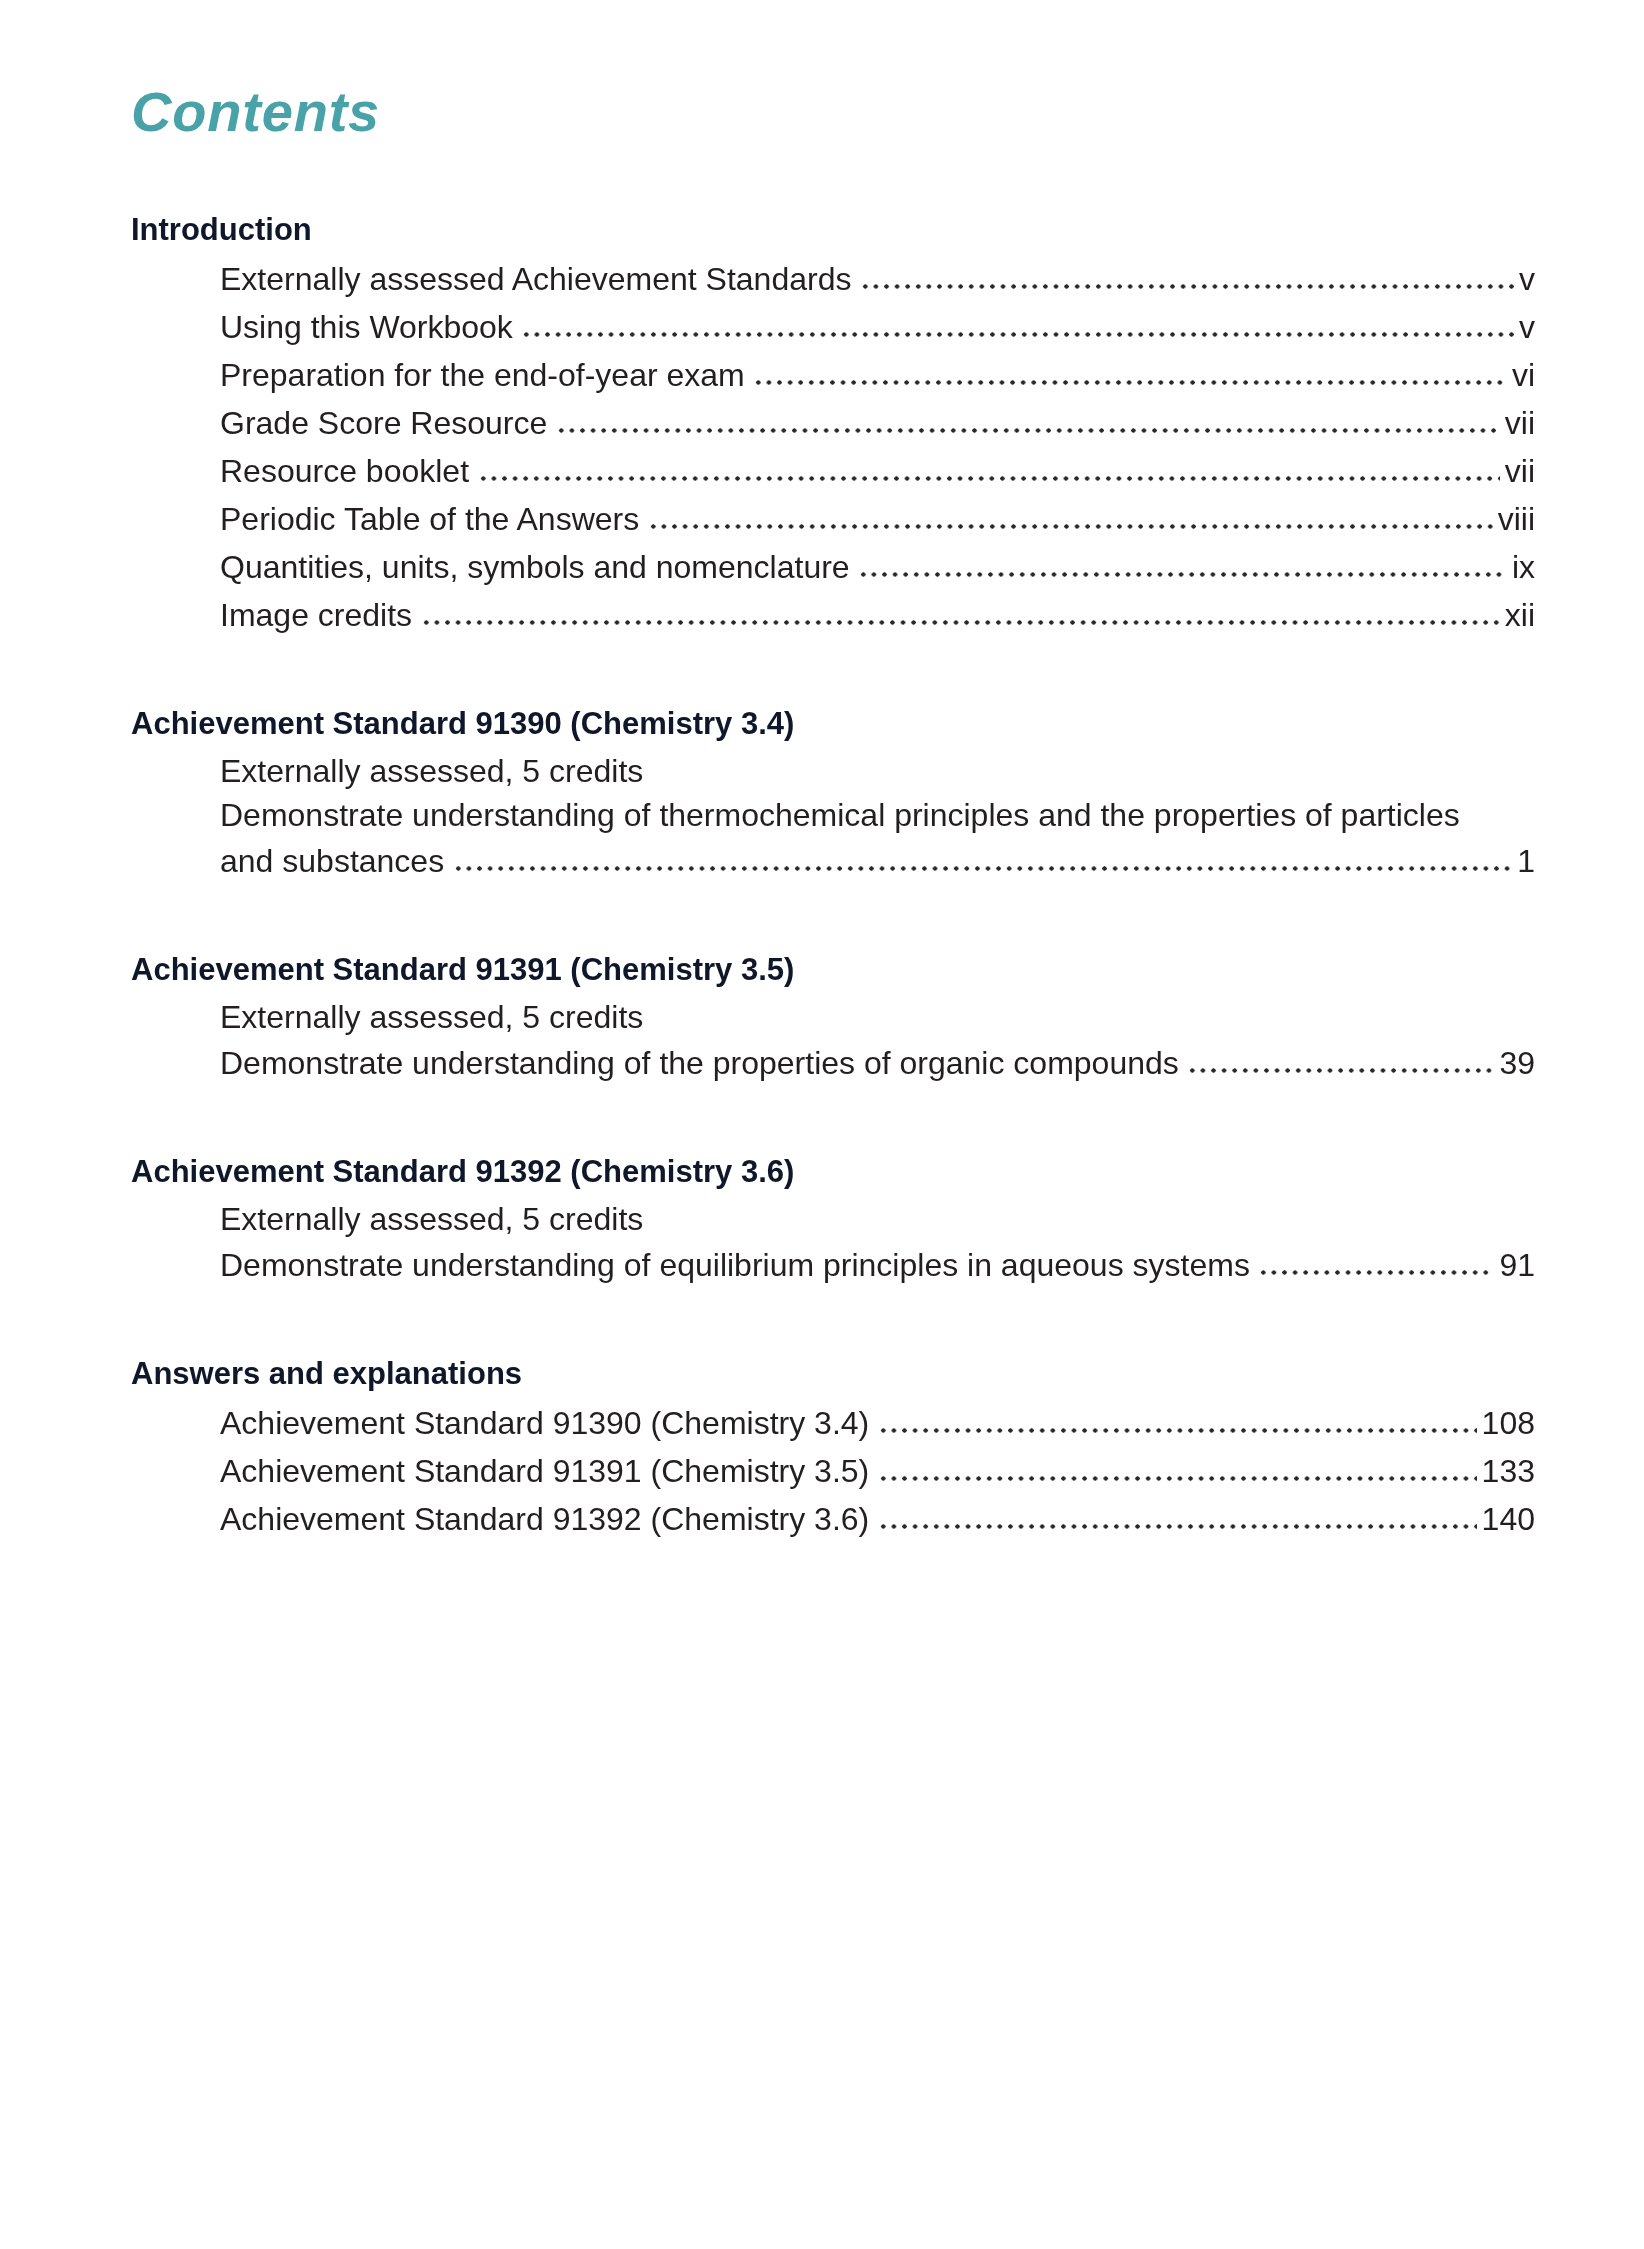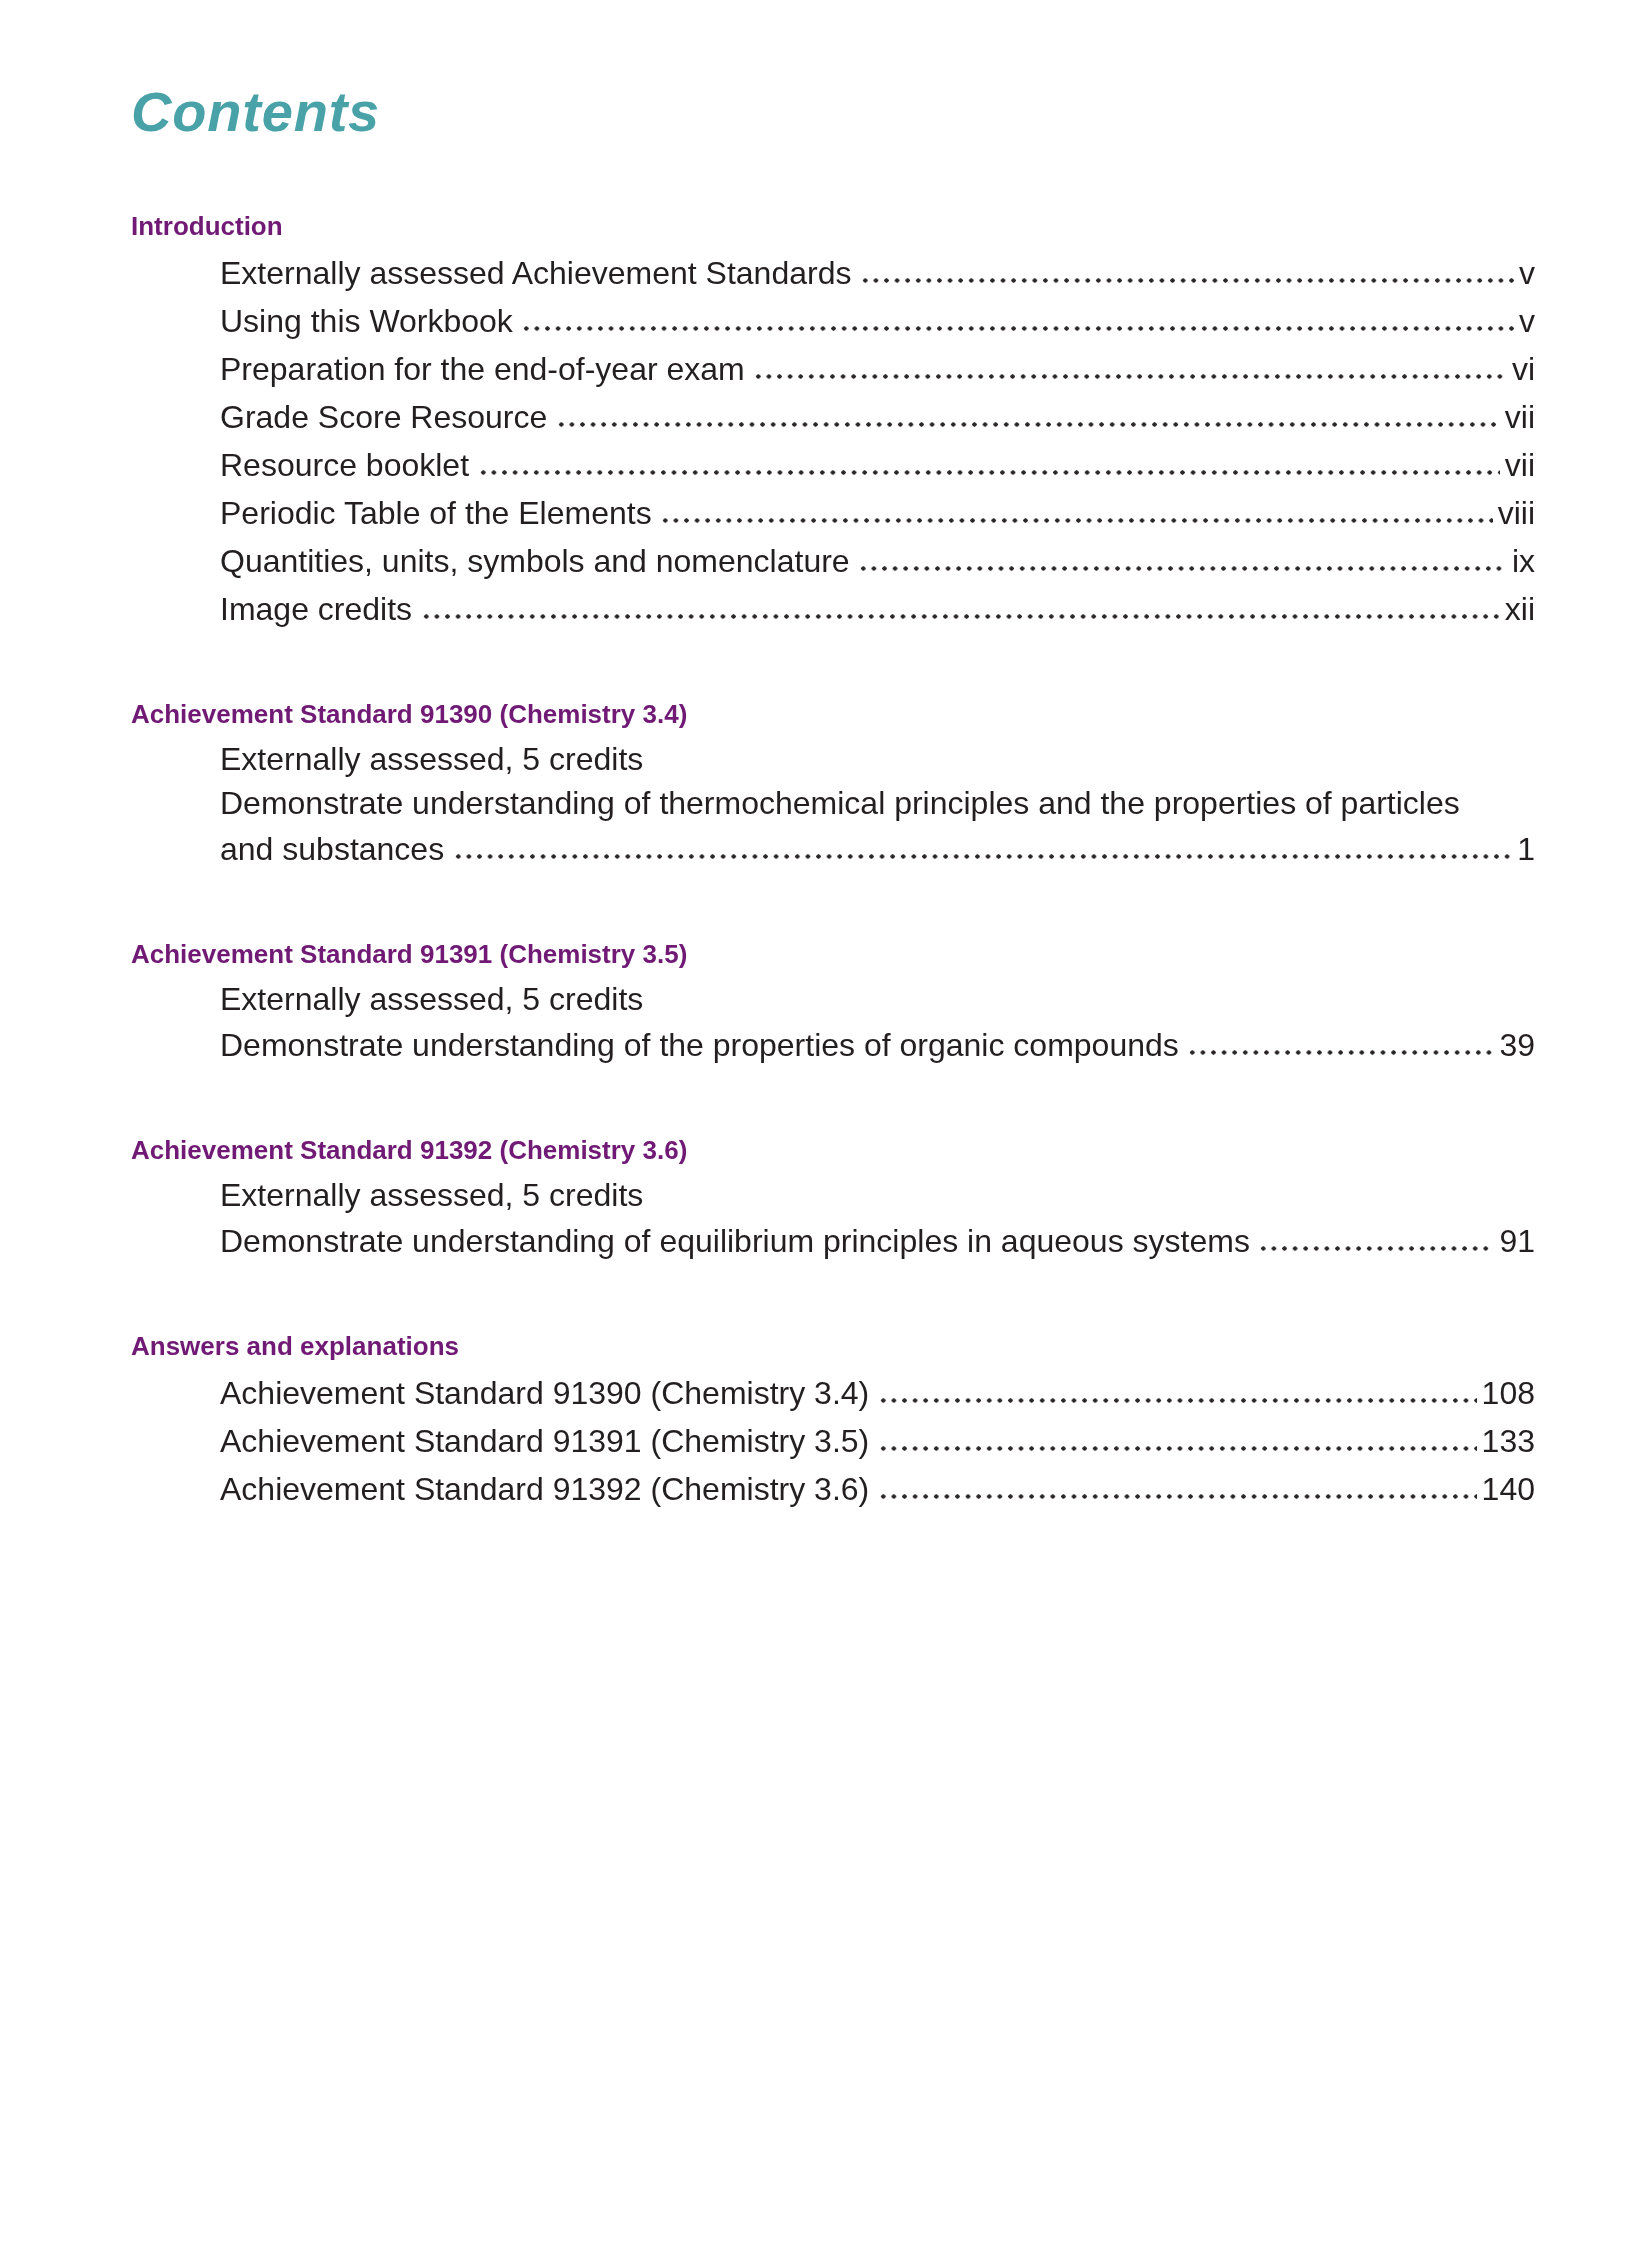--- a/index.html
+++ b/index.html
@@ -22,23 +22,23 @@
     font-weight: bold;
     font-style: italic;
     color: #48a2a7;
     letter-spacing: 0.8px;
     line-height: 1;
   }
   .sections { margin-top: 71px; }
   .toc-section { margin-top: 66px; }
   .toc-section:first-child { margin-top: 0; }
   .section-heading {
-    font-size: 26px;
+    font-size: 31px;
     font-weight: bold;
-    color: #701a75;
+    color: #0f172a;
     line-height: 1.2;
     margin-bottom: 6.8px;
   }
   .section-body { padding-left: 89px; }
   .plain-line {
     font-size: 32px;
     line-height: 44px;
     color: #231f20;
   }
   .toc-row {
@@ -93,21 +93,21 @@
     <span class="pageno">vii</span>
   </div>
 
   <div class="toc-row">
     <span class="toc-label">Resource booklet</span>
     <span class="leader"></span>
     <span class="pageno">vii</span>
   </div>
 
   <div class="toc-row">
-    <span class="toc-label">Periodic Table of the Elements</span>
+    <span class="toc-label">Periodic Table of the Answers</span>
     <span class="leader"></span>
     <span class="pageno">viii</span>
   </div>
 
   <div class="toc-row">
     <span class="toc-label">Quantities, units, symbols and nomenclature</span>
     <span class="leader"></span>
     <span class="pageno">ix</span>
   </div>
 

